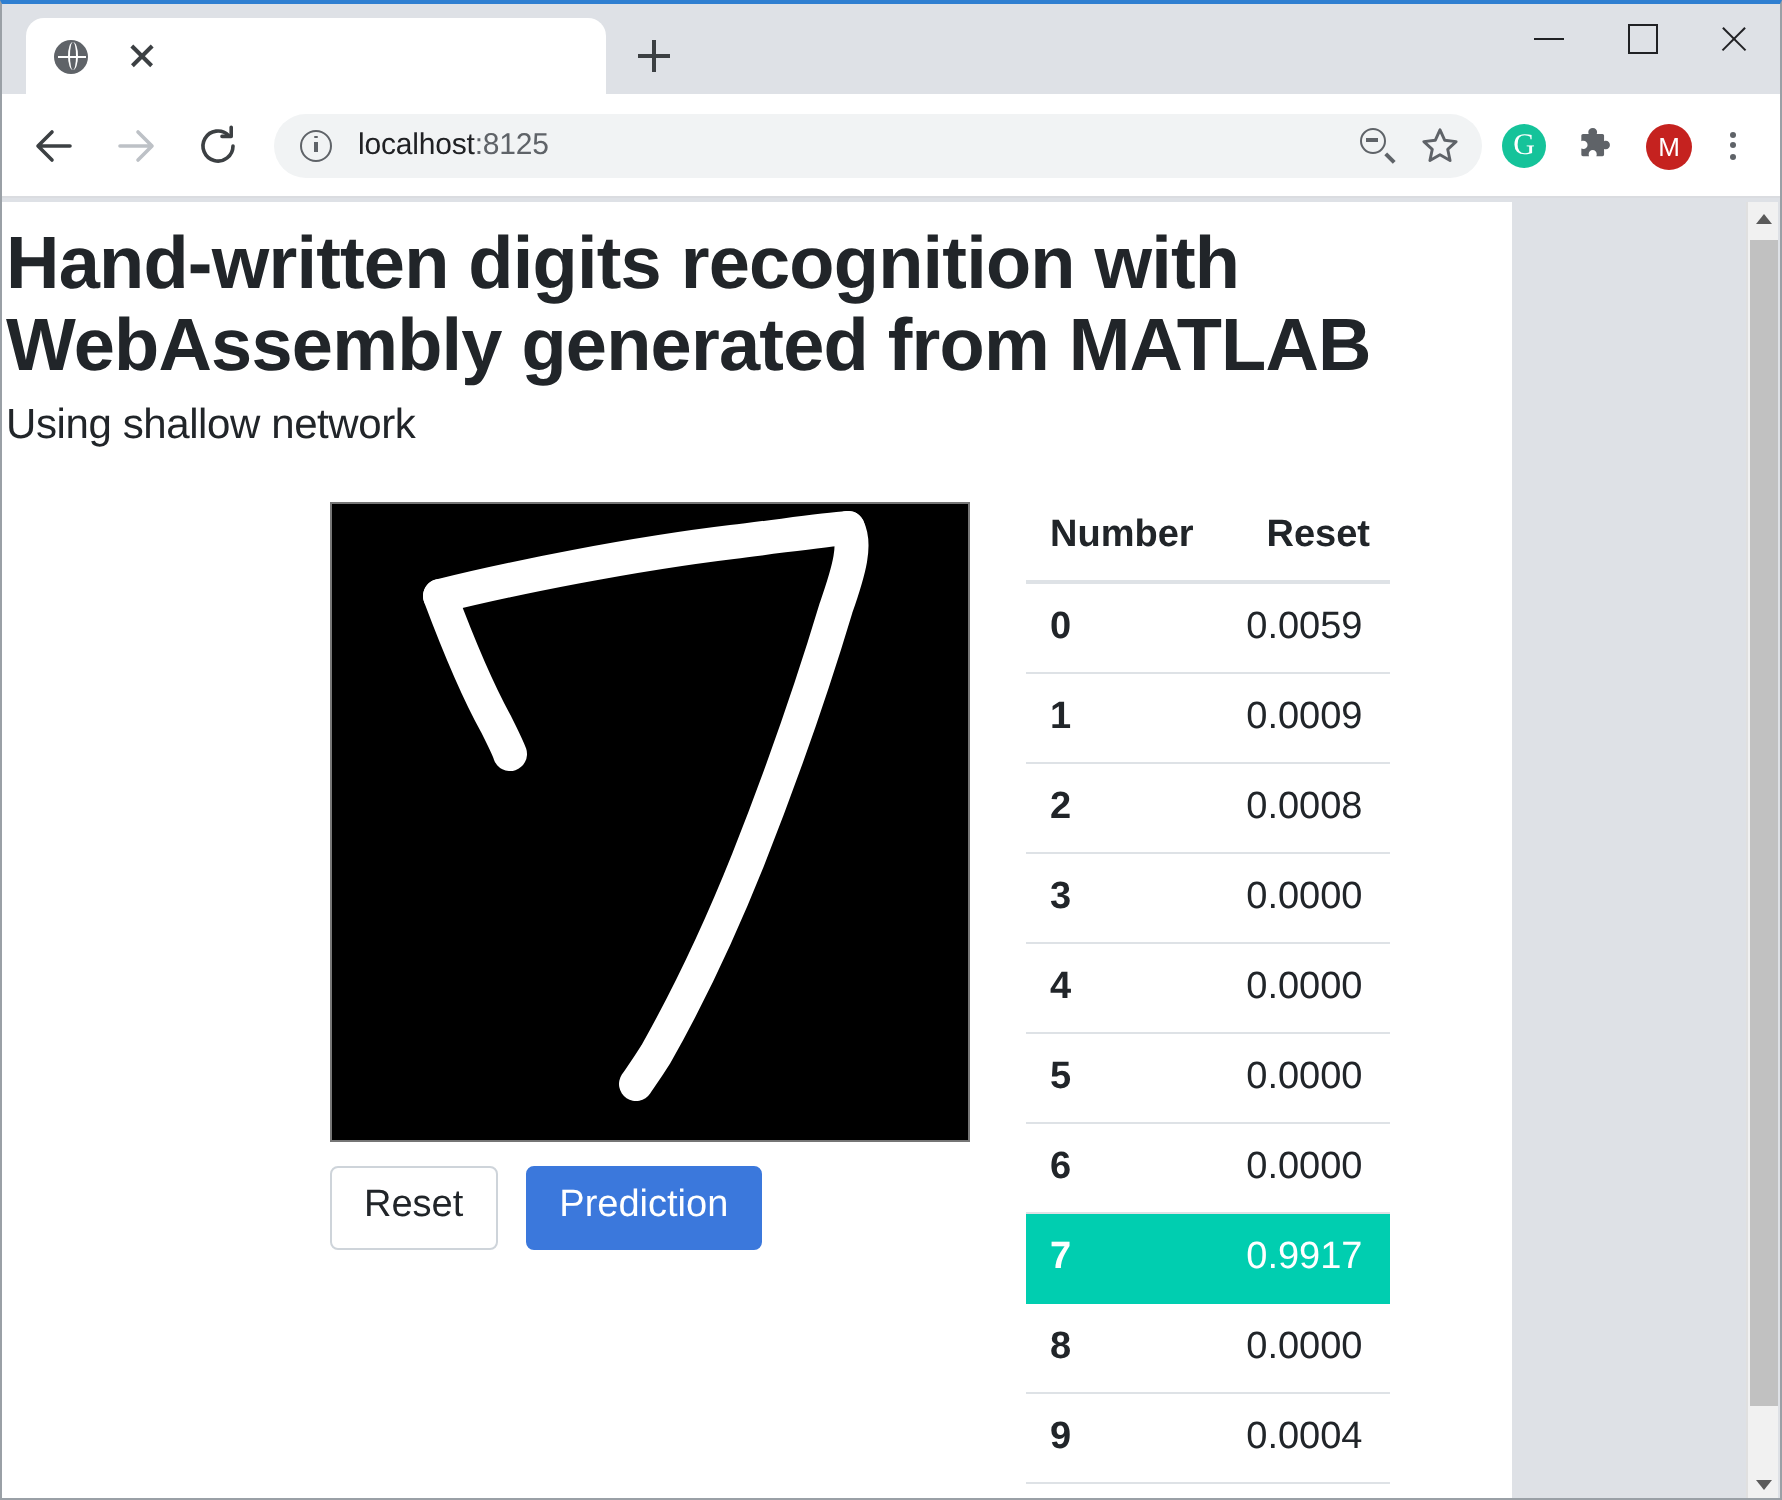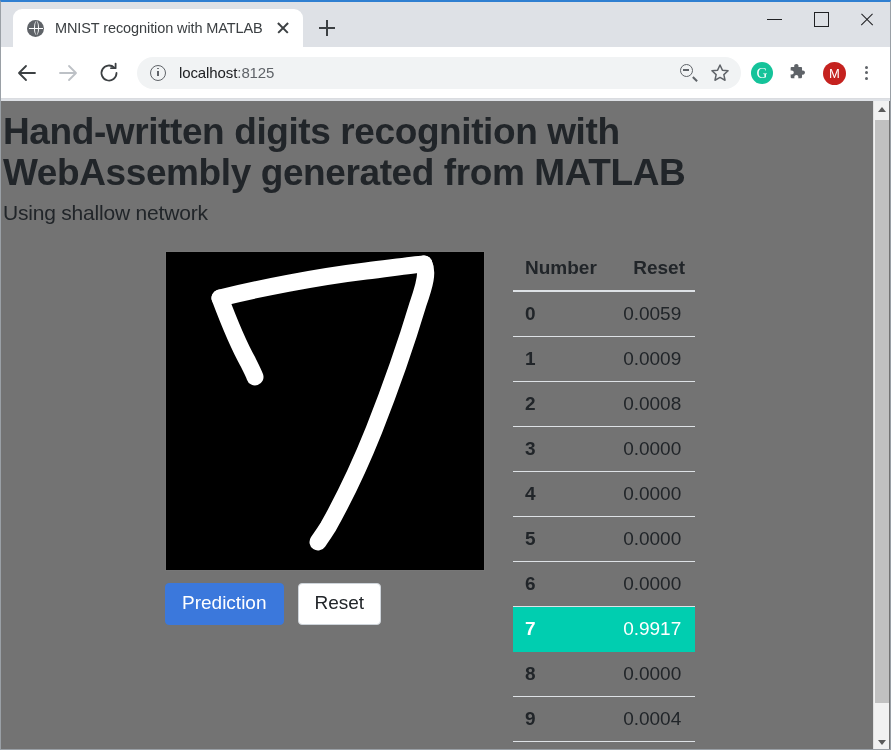--- a/index.html
+++ b/index.html
@@ -293,23 +293,23 @@
   }
   .menu-icon i:nth-child(1) { top: 10px; }
   .menu-icon i:nth-child(2) { top: 15.5px; }
   .menu-icon i:nth-child(3) { top: 21px; }
 
   
   #viewport {
     position: absolute;
     top: 99px;
     left: 0;
-    width: 889px;
+    width: 755px;
     height: 650px;
-    background: #737373;
+    background: #ffffff;
     overflow: hidden;
     text-decoration: underline;
   }
 
   #page {
     position: absolute;
     top: 0; left: 0;
     width: 873px;
     height: 650px;
     padding: 0;
@@ -463,21 +463,20 @@
   }
 </style>
 </head>
 <body>
 
 <div id="browser-window">
 
   <div id="tab-strip">
     <div class="tab">
       <span class="tab-favicon"></span>
-      <span class="tab-title">MNIST recognition with MATLAB</span>
       <span class="tab-close"></span>
     </div>
     <div class="new-tab"></div>
 
     <div id="window-controls">
       <div class="win-btn min"></div>
       <div class="win-btn max"></div>
       <div class="win-btn close"></div>
     </div>
   </div>
@@ -552,22 +551,22 @@
               <g fill="none" stroke="#ffffff" stroke-linecap="round" stroke-linejoin="round">
                 <path d="M54 46 C 90 37, 150 25, 200 19 C 225 16, 245 13, 258 12" stroke-width="17"></path>
                 <path d="M54 46 C 60 62, 72 92, 82 110 C 86 118, 88 122, 89 125" stroke-width="17"></path>
                 <path d="M258 12 C 262 20, 259 32, 252 52 C 240 92, 225 135, 208 178
                          C 192 218, 175 252, 162 275 C 157 283, 154 287, 152 290" stroke-width="17"></path>
               </g>
             </svg>
           </div>
 
           <div id="button-row">
+            <button id="reset-button">Reset</button>
             <button id="prediction-button">Prediction</button>
-            <button id="reset-button">Reset</button>
           </div>
         </div>
 
         <div id="score-col">
           <table id="score-table">
             <thead>
               <tr>
                 <th class="col-number">Number</th>
                 <th class="col-score">Reset</th>
               </tr>

